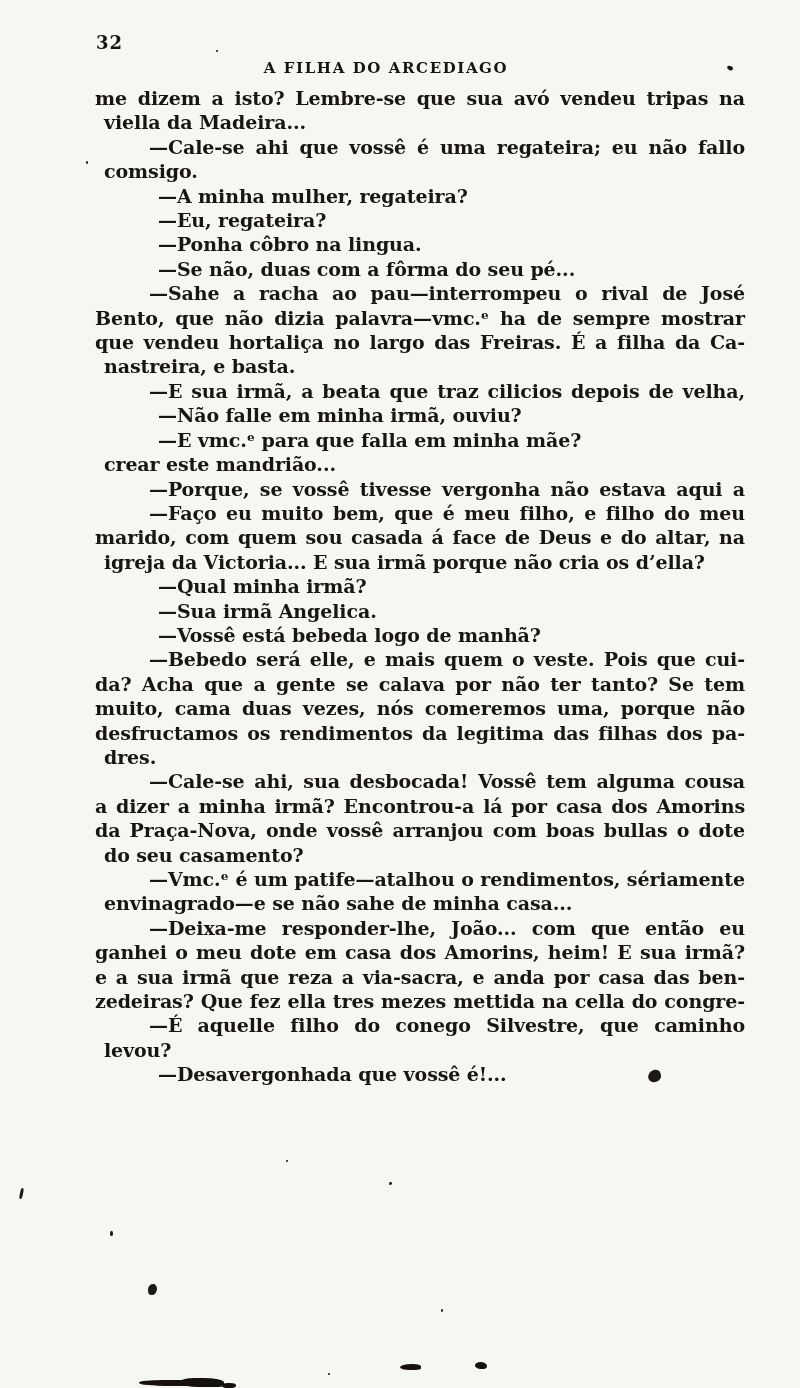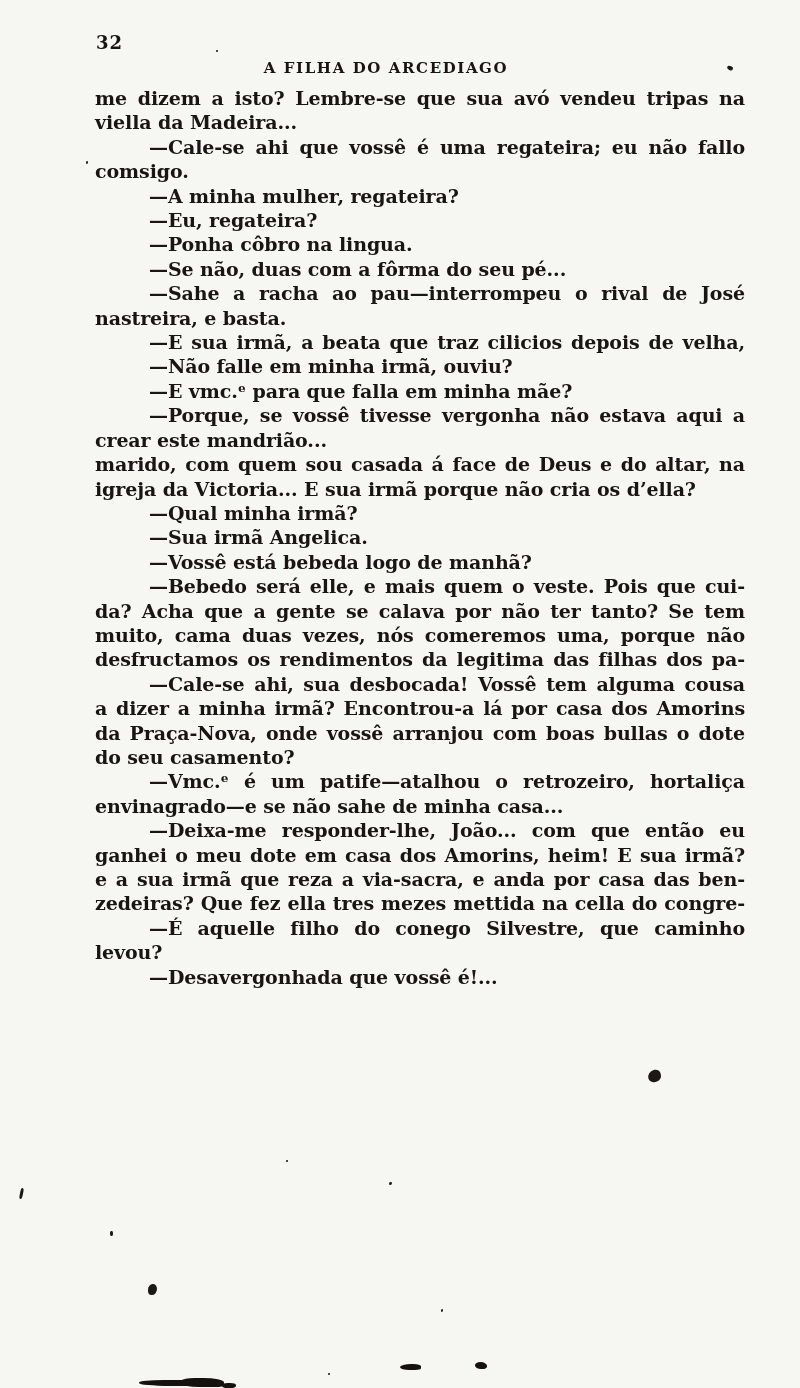--- a/index.html
+++ b/index.html
@@ -55,20 +55,21 @@
     font-size: 19px;
     font-weight: bold;
     line-height: 24.4px;
     letter-spacing: -0.1px;
     white-space: normal;
     text-align: justify;
     text-align-last: justify;
   }
   .line.last {
     text-align-last: left;
+    margin-left: 9px;
   }
   .line.first {
     text-indent: 54px;
   }
   
   .speck {
     position: absolute;
     background: #1b1815;
     border-radius: 50% 40% 55% 45%;
     z-index: 5;
@@ -92,40 +93,44 @@
   <div class="text-block">
       <div class="line">me dizem a isto? Lembre-se que sua avó vendeu tripas na</div>
       <div class="line last">viella da Madeira...</div>
       <div class="line first">—Cale-se ahi que vossê é uma regateira; eu não fallo</div>
       <div class="line last">comsigo.</div>
       <div class="line last first">—A minha mulher, regateira?</div>
       <div class="line last first">—Eu, regateira?</div>
       <div class="line last first">—Ponha côbro na lingua.</div>
       <div class="line last first">—Se não, duas com a fôrma do seu pé...</div>
       <div class="line first">—Sahe a racha ao pau—interrompeu o rival de José</div>
+      <div class="line">Bento, que não dizia palavra—vmc.ᵉ ha de sempre mostrar</div>
+      <div class="line">que vendeu hortaliça no largo das Freiras. É a filha da Ca-</div>
       <div class="line last">nastreira, e basta.</div>
       <div class="line first">—E sua irmã, a beata que traz cilicios depois de velha,</div>
       <div class="line last first">—Não falle em minha irmã, ouviu?</div>
       <div class="line last first">—E vmc.ᵉ para que falla em minha mãe?</div>
+      <div class="line last">crear este mandrião...</div>
       <div class="line first">—Porque, se vossê tivesse vergonha não estava aqui a</div>
-      <div class="line last">crear este mandrião...</div>
+      <div class="line first">—Faço eu muito bem, que é meu filho, e filho do meu</div>
       <div class="line">marido, com quem sou casada á face de Deus e do altar, na</div>
       <div class="line last">igreja da Victoria... E sua irmã porque não cria os d’ella?</div>
       <div class="line last first">—Qual minha irmã?</div>
       <div class="line last first">—Sua irmã Angelica.</div>
       <div class="line last first">—Vossê está bebeda logo de manhã?</div>
       <div class="line first">—Bebedo será elle, e mais quem o veste. Pois que cui-</div>
       <div class="line">da? Acha que a gente se calava por não ter tanto? Se tem</div>
       <div class="line">muito, cama duas vezes, nós comeremos uma, porque não</div>
       <div class="line">desfructamos os rendimentos da legitima das filhas dos pa-</div>
+      <div class="line last">dres.</div>
       <div class="line first">—Cale-se ahi, sua desbocada! Vossê tem alguma cousa</div>
       <div class="line">a dizer a minha irmã? Encontrou-a lá por casa dos Amorins</div>
       <div class="line">da Praça-Nova, onde vossê arranjou com boas bullas o dote</div>
       <div class="line last">do seu casamento?</div>
-      <div class="line first">—Vmc.ᵉ é um patife—atalhou o retrozeiro, hortaliça</div>
+      <div class="line first">—Vmc.ᵉ é um patife—atalhou o rendimentos, sériamente</div>
       <div class="line last">envinagrado—e se não sahe de minha casa...</div>
       <div class="line first">—Deixa-me responder-lhe, João... com que então eu</div>
       <div class="line">ganhei o meu dote em casa dos Amorins, heim! E sua irmã?</div>
       <div class="line">e a sua irmã que reza a via-sacra, e anda por casa das ben-</div>
       <div class="line">zedeiras? Que fez ella tres mezes mettida na cella do congre-</div>
       <div class="line first">—É aquelle filho do conego Silvestre, que caminho</div>
       <div class="line last">levou?</div>
       <div class="line last first">—Desavergonhada que vossê é!...</div>
     </div>
 

